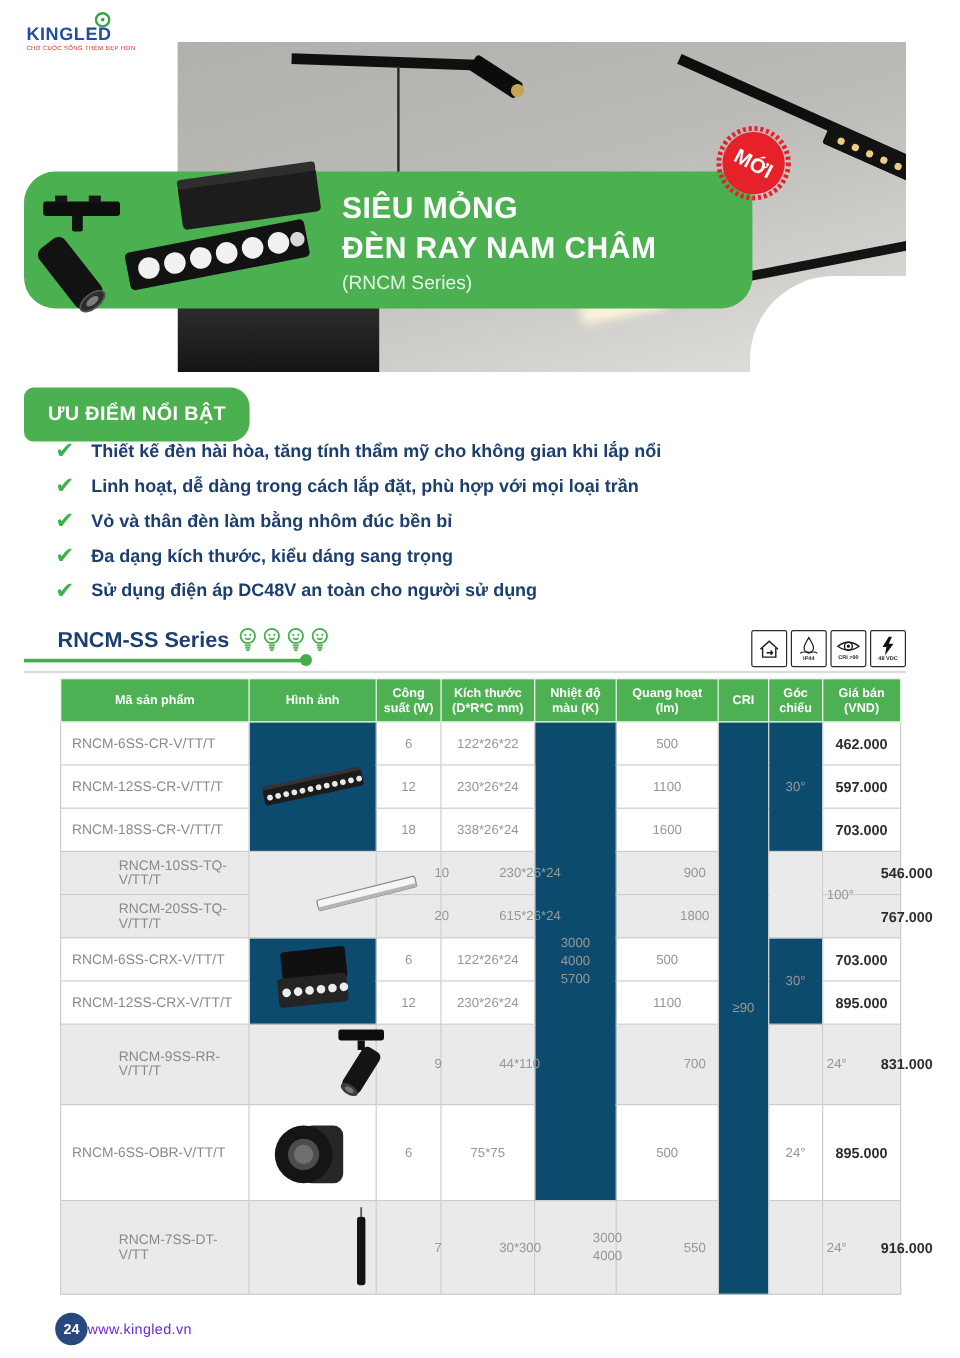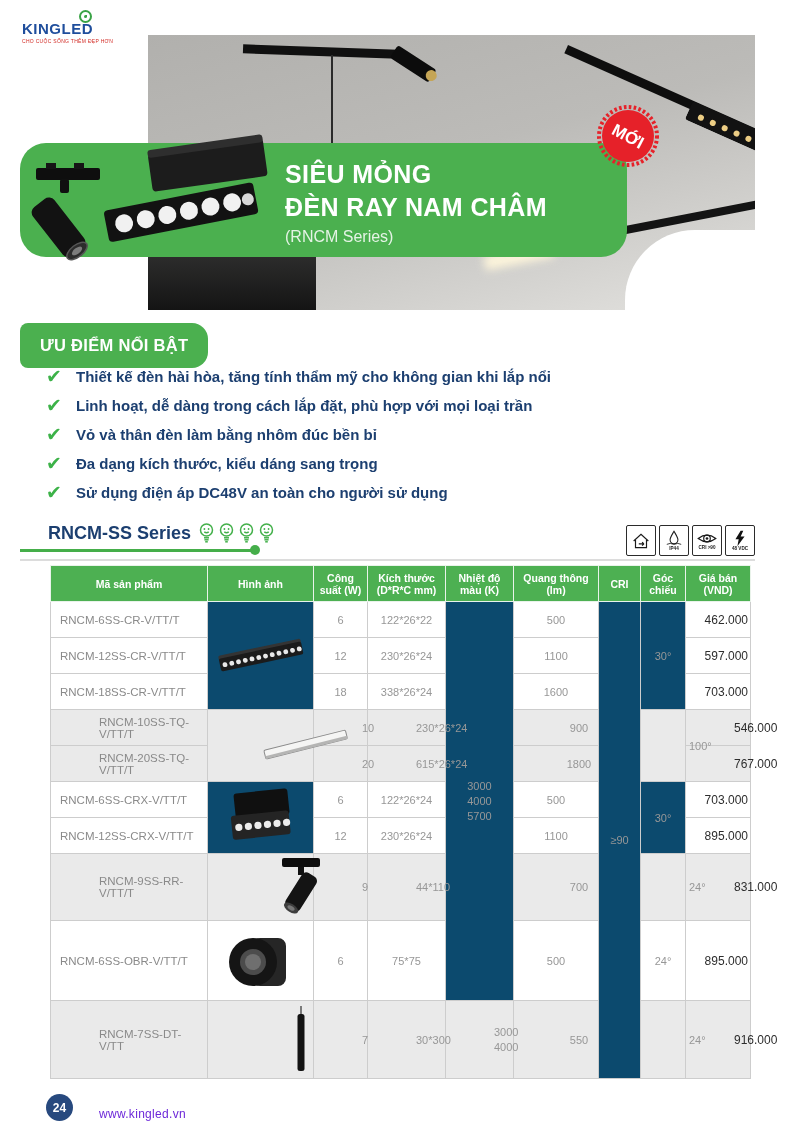--- a/index.html
+++ b/index.html
@@ -63,26 +63,26 @@
   .spec-table th { background:#4db052; color:#fff; font-size:10.5px; font-weight:600; height:36px;
     border:1px solid #e9f3ea; padding:1px 2px; line-height:12px; }
   .spec-table td { border:1px solid #cdcdcd; font-size:11px; color:#979797; text-align:center; vertical-align:middle; padding:1px 2px; background:#fff; }
   tr.rh36 td { height:36px; }
   tr.rh70 td { height:52px; }
   tr.rh80 td { height:80px; }
   tr.rh78 td { height:78px; }
   tr.shade td { background:#eaeaea;padding-left:48px; }
   .spec-table td.cell-white { background:#0c4a6e; }
   td.code { text-align:left; padding-left:9px; color:#8a8a8a; font-size:11.5px; }
-  td.price { font-weight:normal; color:#2d2d2d; font-size:12px;text-align:right; }
+  td.price { font-weight:bold; color:#2d2d2d; font-size:12px; }
   td.preline { white-space:pre-line; line-height:15px; }
   td.imgcell svg { display:block; margin:0 auto; }
 
   
-  .footer { position:absolute; left:46px; top:1094px; display:flex; align-items:flex-end; gap:26px; }
+  .footer { position:absolute; left:46px; top:1094px; display:flex; align-items:center; gap:0; }
   .page-circle { width:27px; height:27px; border-radius:50%; background:#27497e; color:#fff; font-size:12px; font-weight:bold;
     display:flex; align-items:center; justify-content:center; }
   .site { color:#6d28d9; font-size:12px; letter-spacing:.3px; text-decoration:none; }
 </style>
 </head>
 <body>
 
 <div class="page">
 
   <div class="logo">
@@ -279,21 +279,21 @@
         <col style="width:45px">
         <col style="width:65px">
     </colgroup>
     <tbody>
         <tr>
       <th>Mã sản phẩm</th>
       <th>Hình ảnh</th>
       <th>Công suất (W)</th>
       <th>Kích thước (D*R*C mm)</th>
       <th>Nhiệt độ màu (K)</th>
-      <th>Quang thông (lm)</th>
+      <th>Quang hoạt (lm)</th>
       <th>CRI</th>
       <th>Góc chiếu</th>
       <th>Giá bán (VND)</th>
     </tr>
 
     <tr class="rh36">
       <td class="code">RNCM-6SS-CR-V/TT/T</td>
       <td class="imgcell cell-white" rowspan="3">
         <svg width="100" height="66" viewBox="0 0 100 66">
           <g transform="rotate(-12 50 33)">

